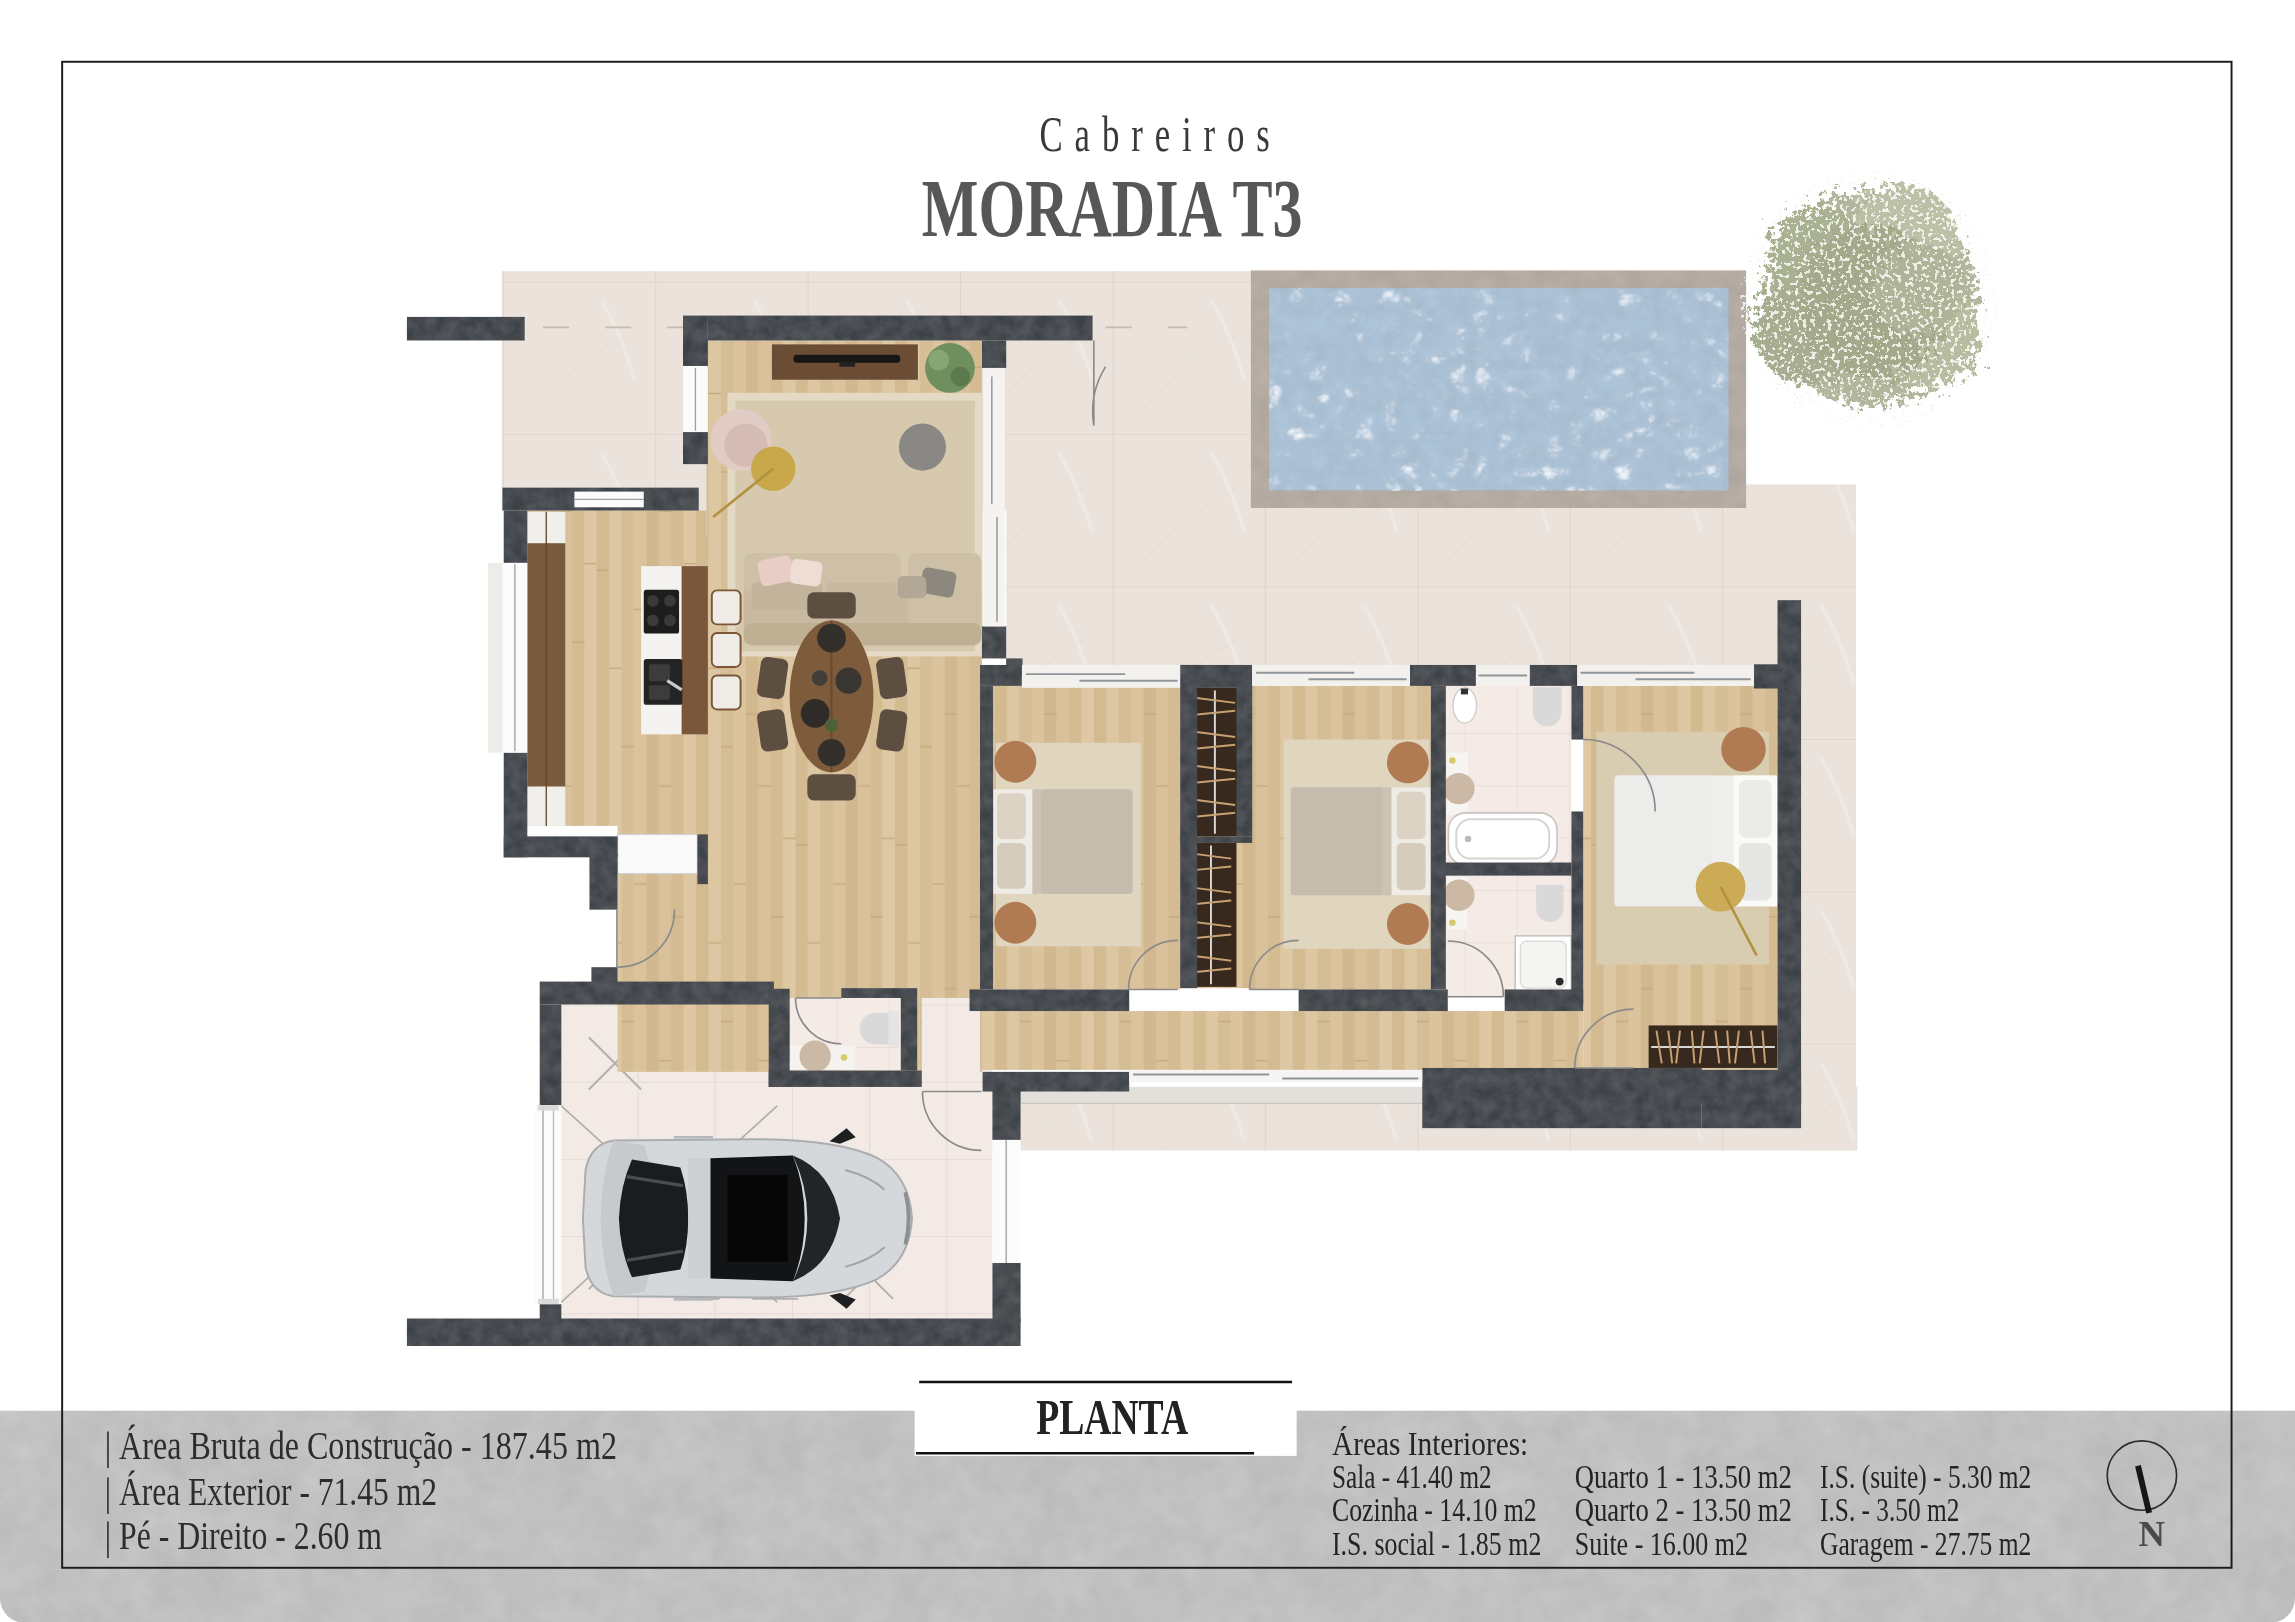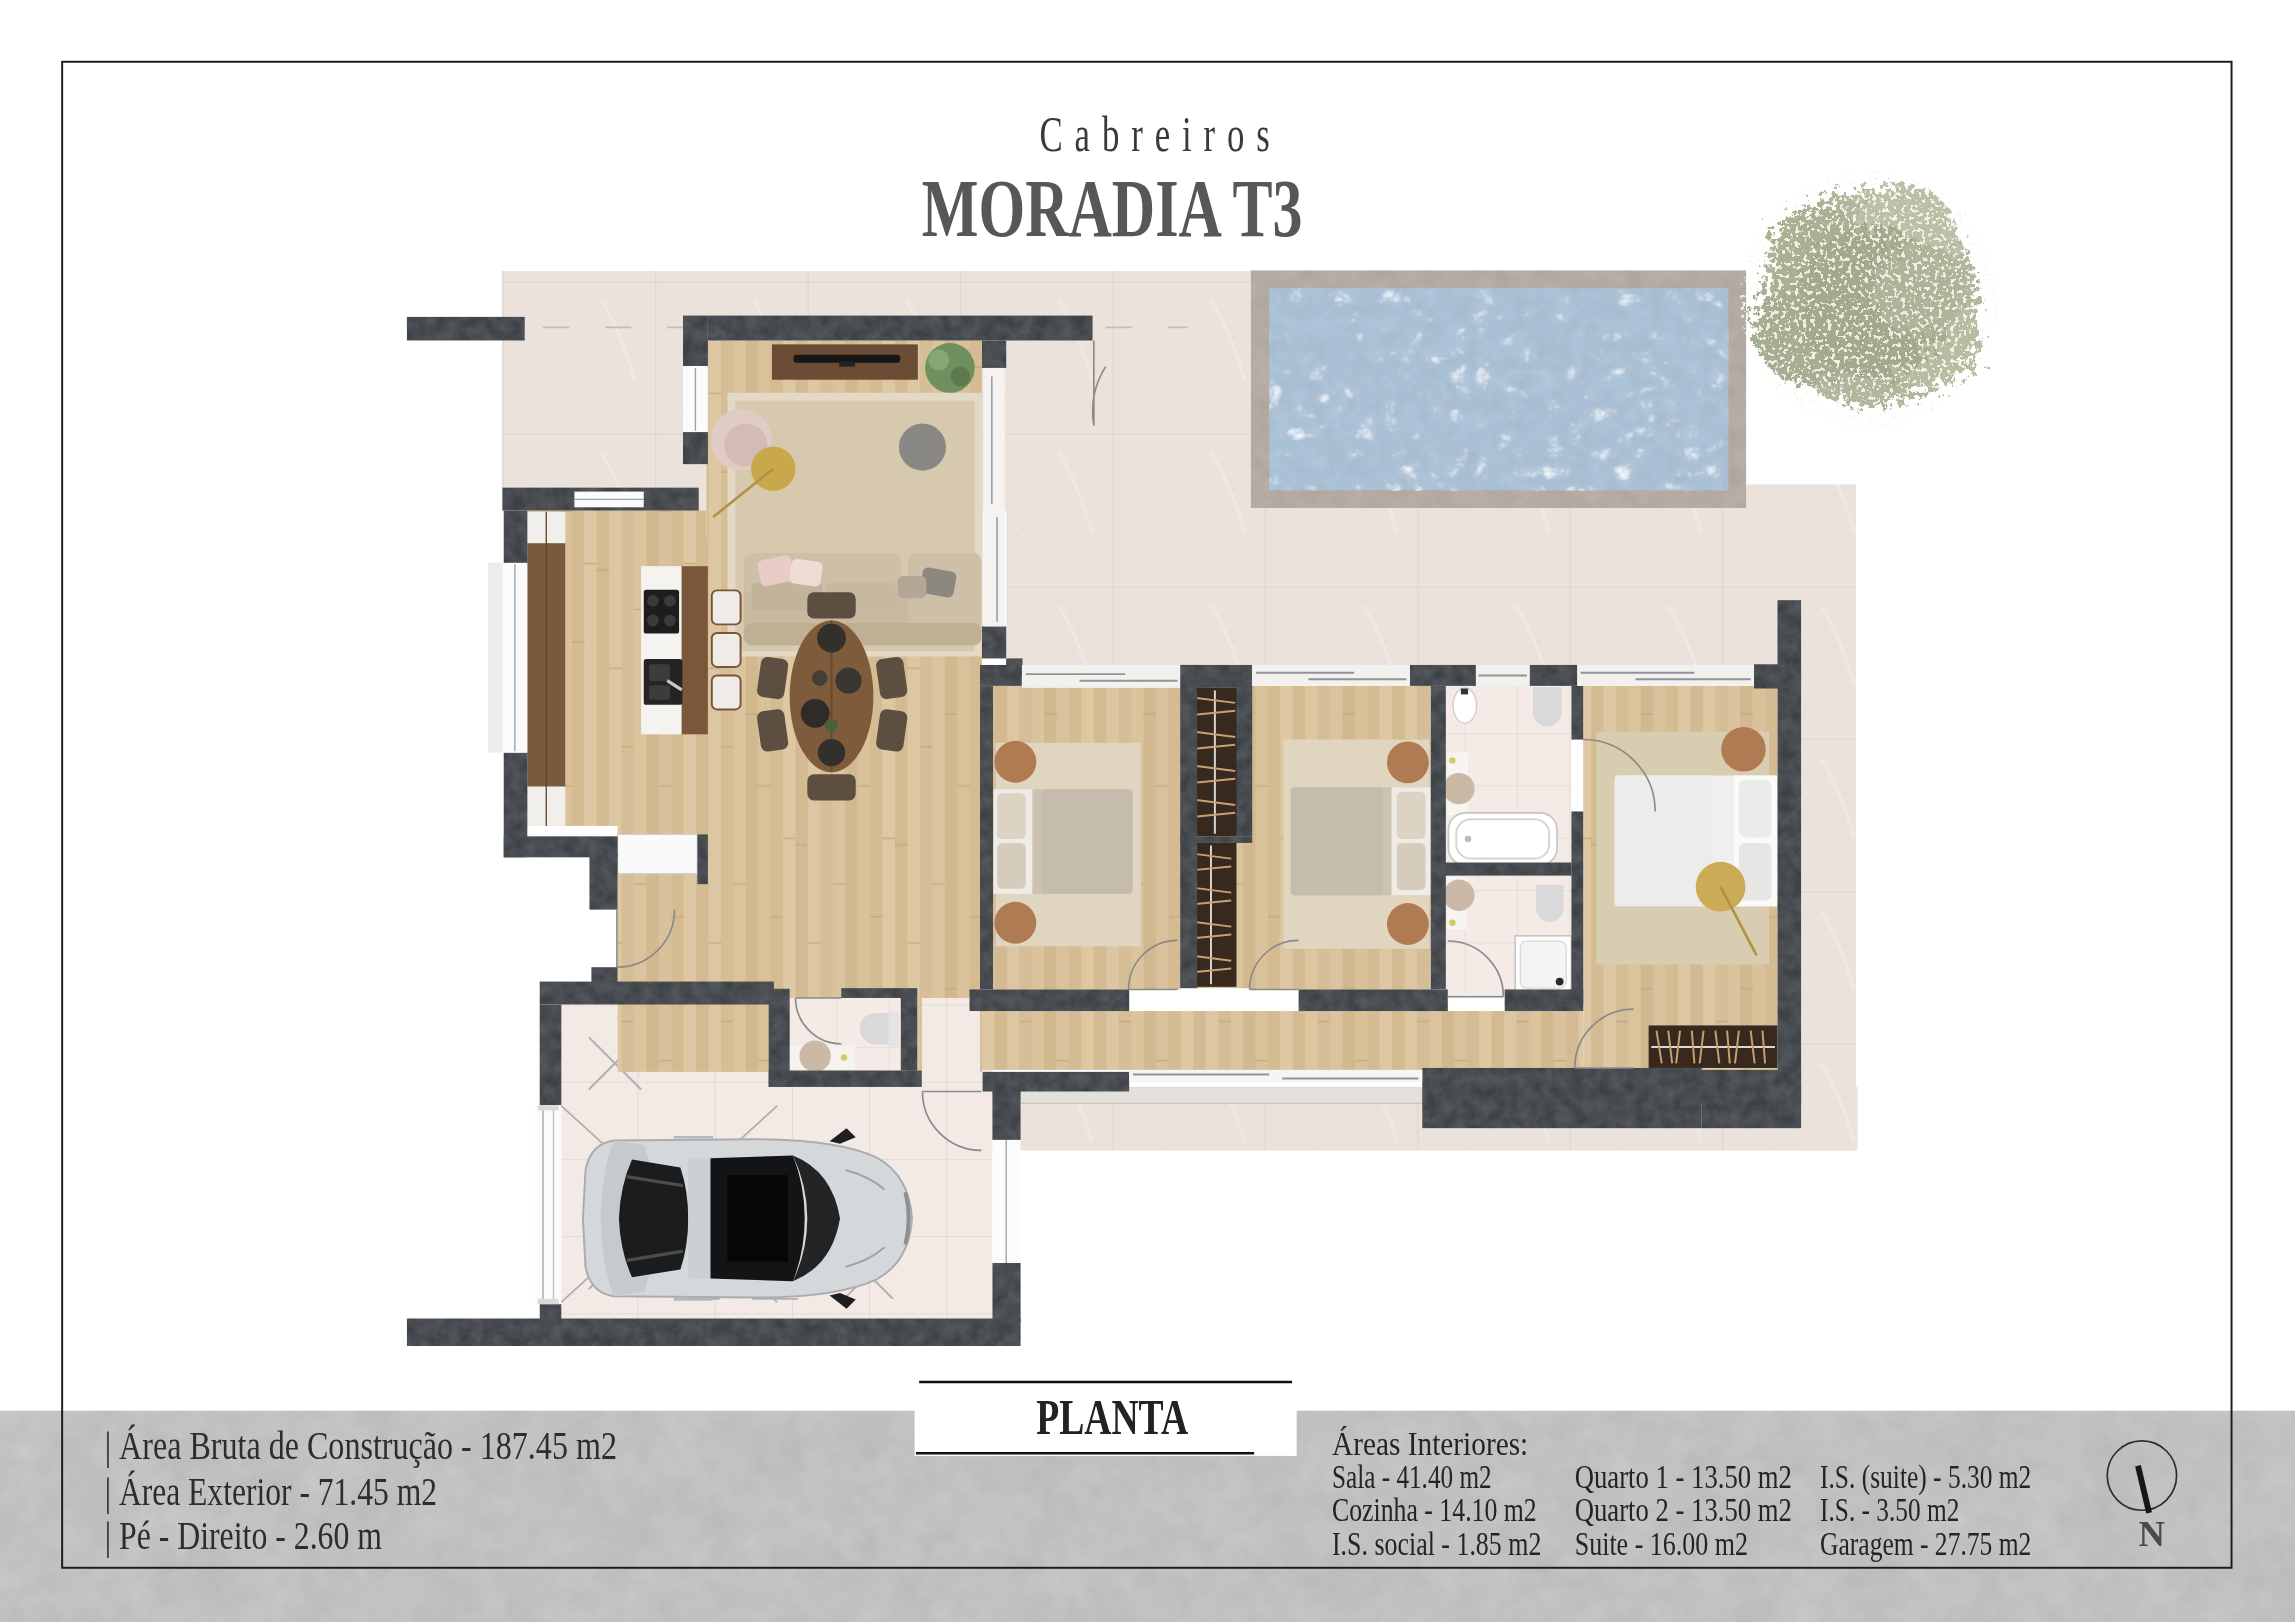--- a/index.html
+++ b/index.html
@@ -1,17 +1,17 @@
 <!DOCTYPE html>
 <html style="font-size:10.5px"><head>
 <meta charset="utf-8">
 <style>
   html,body{margin:0;padding:0;background:#fff;}
   .page{position:relative;width:2295px;height:1623px;background:#ffffff;overflow:hidden;
-        font-family:"Liberation Serif", serif;}
+        font-family:"Liberation Serif", serif;border-radius:25px;}
   svg{position:absolute;left:0;top:0;}
 </style>
 </head>
 <body>
 <div class="page">
 <svg width="2295" height="1623" viewBox="0 0 3508 2480">
 <defs>
 
   <pattern id="wood" width="152" height="420" patternUnits="userSpaceOnUse">
     <rect width="152" height="420" fill="#d8c29c"></rect>

